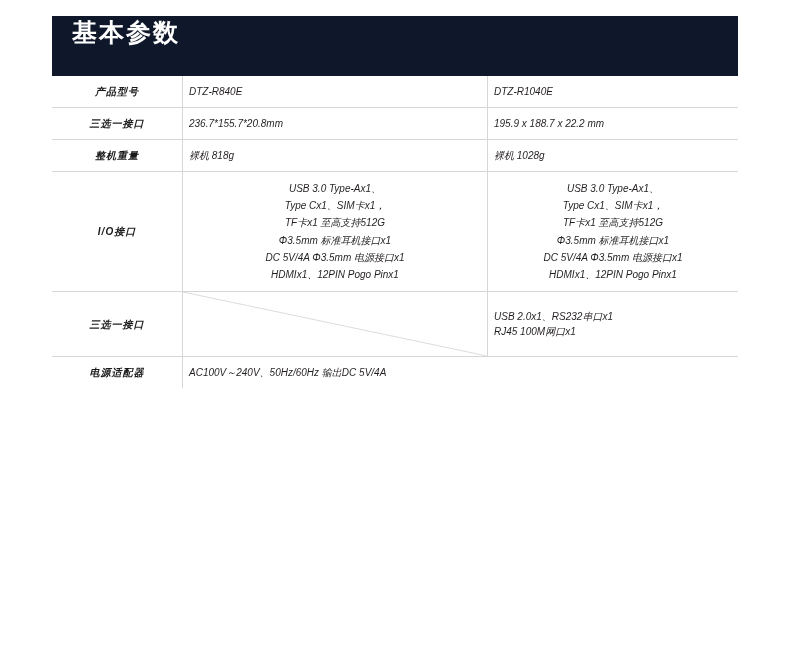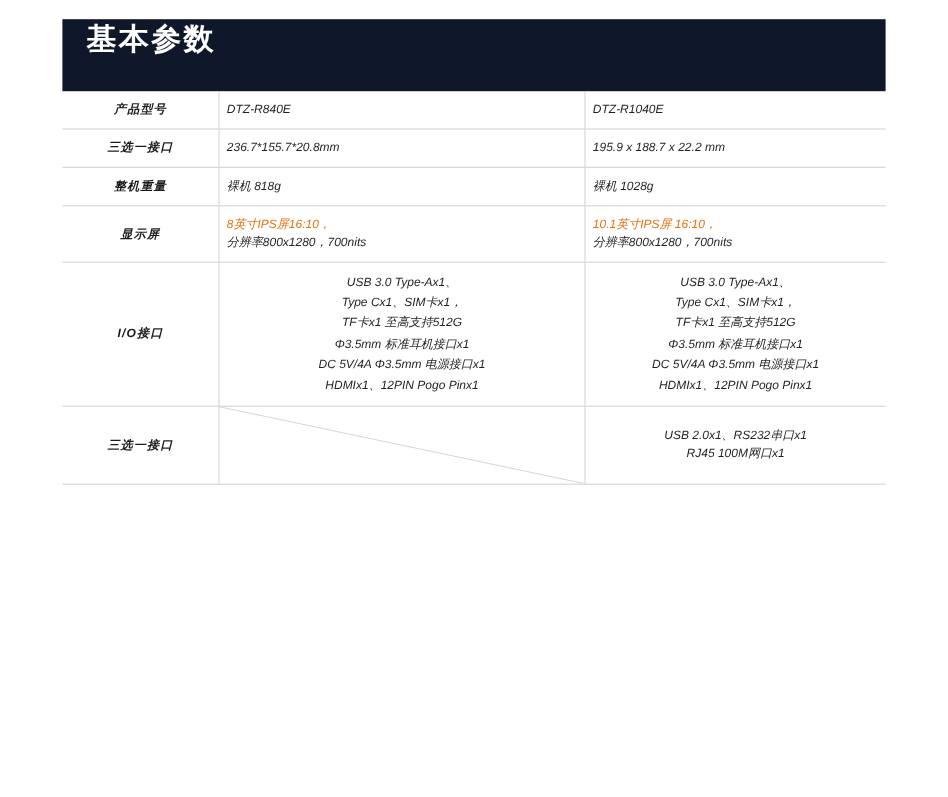--- a/index.html
+++ b/index.html
@@ -67,21 +67,21 @@
     border-right: 1px solid #d7d7d7;
     padding-left: 14px;
   }
   td.colB {
     padding-left: 22px;
   }
   .orange {
     color: #e8700f;
   }
   .cell-line { display: block; white-space: pre; }
-  .center-line { text-align: center; }
+  .center-line { }
   td.io-cell {
     padding-top: 10px;
     padding-bottom: 10px;
   }
   td.io-cell .cell-line { line-height: 1.72; text-align: center; }
   
   td.diag {
     position: relative;
     padding: 0;
     height: 48px;
@@ -133,31 +133,20 @@
       <tr>
         <td class="label">整机重量</td>
         <td class="colA">
           <span class="cell-line">裸机 818g</span>
         </td>
         <td class="colB">
           <span class="cell-line">裸机 1028g</span>
         </td>
       </tr>
 
-      <tr>
-        <td class="label">显示屏</td>
-        <td class="colA">
-          <span class="cell-line orange">8英寸IPS屏16:10，</span>
-          <span class="cell-line">分辨率800x1280，700nits</span>
-        </td>
-        <td class="colB">
-          <span class="cell-line orange">10.1英寸IPS屏 16:10，</span>
-          <span class="cell-line">分辨率800x1280，700nits</span>
-        </td>
-      </tr>
 
 
 
       <tr>
         <td class="label">I/O接口</td>
         <td class="colA io-cell">
           <span class="cell-line">USB 3.0 Type-Ax1、</span>
           <span class="cell-line">Type Cx1、SIM卡x1，</span>
           <span class="cell-line">TF卡x1 至高支持512G</span>
           <span class="cell-line">Φ3.5mm 标准耳机接口x1</span>
@@ -180,16 +169,22 @@
           <svg viewBox="0 0 100 100" preserveAspectRatio="none">
             <line x1="0" y1="0" x2="100" y2="100" stroke="#b9b9b9" stroke-width="0.5" vector-effect="non-scaling-stroke"></line>
           </svg>
         </td>
         <td class="colB">
           <span class="cell-line center-line">USB 2.0x1、RS232串口x1</span>
           <span class="cell-line center-line">RJ45 100M网口x1</span>
         </td>
       </tr>
 
+      <tr class="last">
+        <td class="label">电源适配器</td>
+        <td class="adapter" colspan="2">
+          <span class="cell-line">AC100V～240V、50Hz/60Hz 输出DC 5V/4A</span>
+        </td>
+      </tr>
 
     </tbody>
   </table>
 </div>
 
 </body></html>

